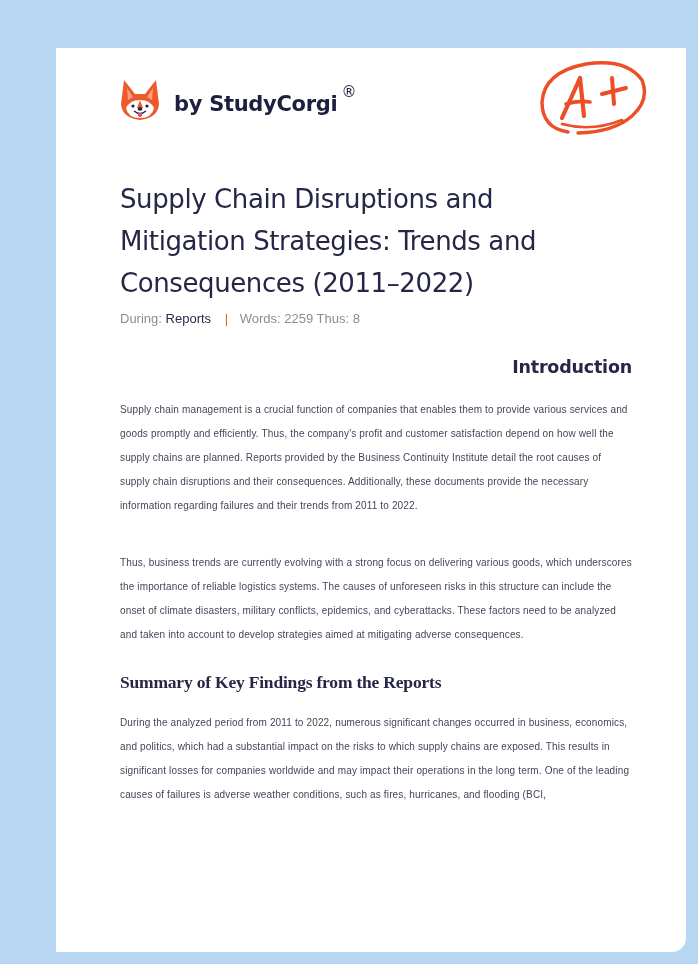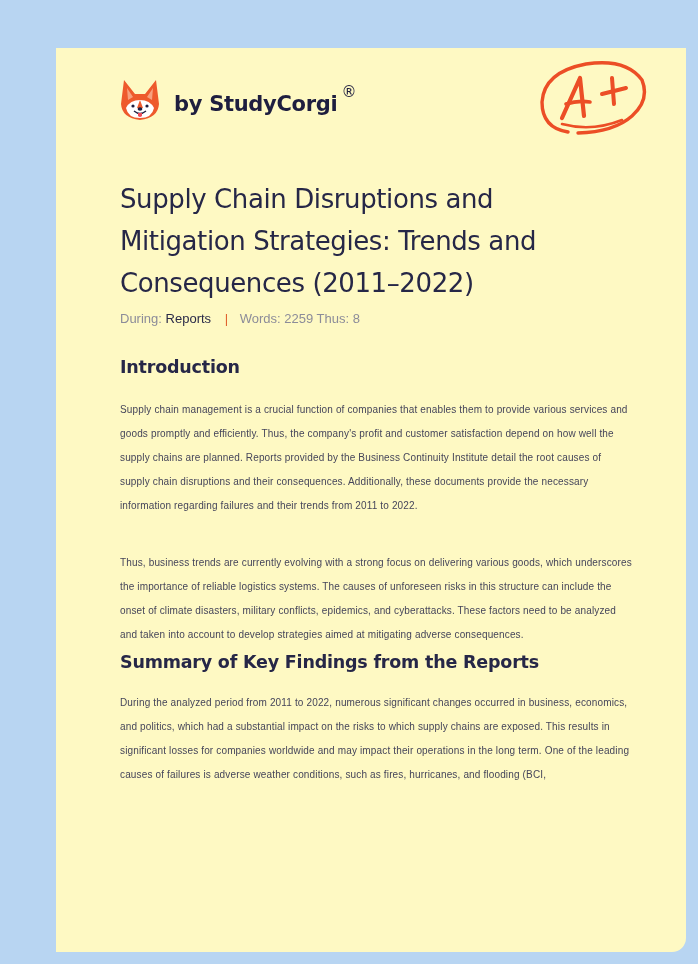--- a/index.html
+++ b/index.html
@@ -13,21 +13,21 @@
       position: relative;
       overflow: hidden;
       font-family: "Liberation Sans", sans-serif;
     }
     .card {
       position: absolute;
       left: 56px;
       top: 48px;
       width: 630px;
       height: 904px;
-      background: #fef9c3;
+      background: #ffffff;
       border-radius: 0 0 14px 0;
       overflow: hidden;
     }
     .header {
       position: absolute;
       left: 64px;
       top: 24px;
       height: 56px;
       display: flex;
       align-items: center;
@@ -101,24 +101,27 @@
       margin: 0;
       font-family: "DejaVu Sans", sans-serif;
       font-weight: bold;
       font-size: 17.5px;
       color: #262747;
       letter-spacing: -0.2px;
     }
     h2.intro {
       height: 30px;
       line-height: 30px;
+      text-align: right;
     }
     h2.summary {
       height: 30px;
       line-height: 30px;
+      margin-top: 20px;
+      font-family: Liberation Serif, serif;
     }
     p {
       margin: 0;
       font-size: 10px;
       line-height: 24px;
       color: #45455a;
       letter-spacing: 0.15px;
     }
     p.p1 { margin-top: 16px; }
     p.p2 { margin-top: 33px; }

